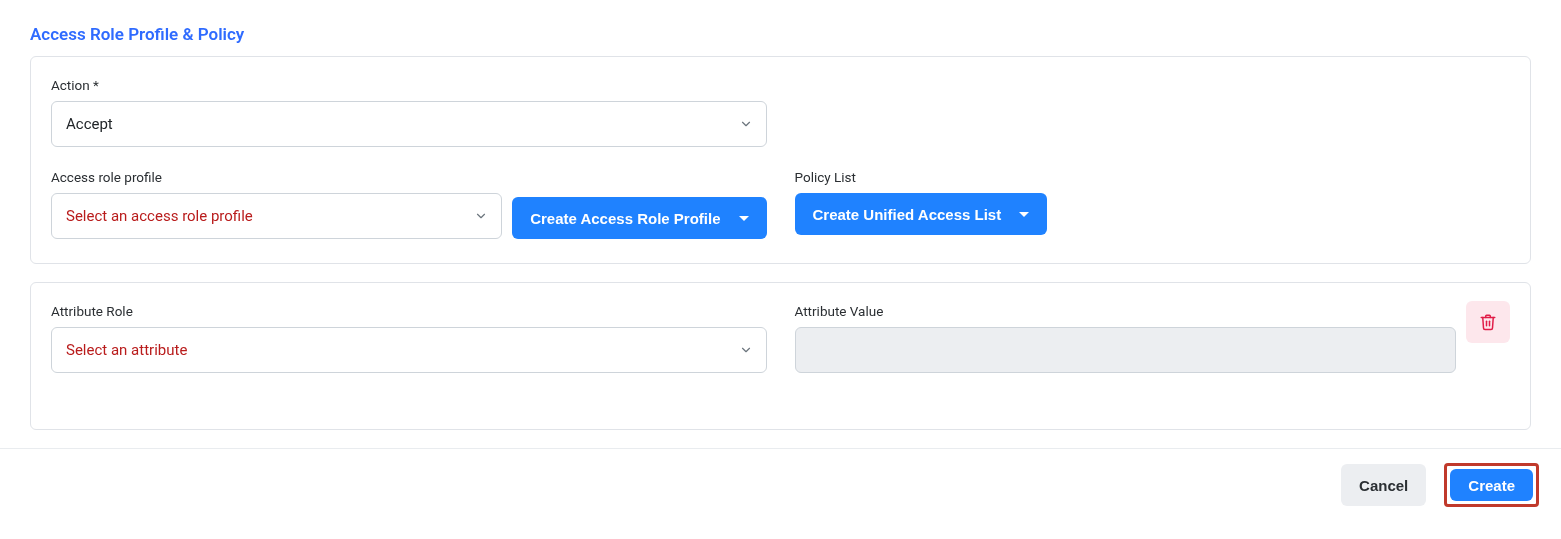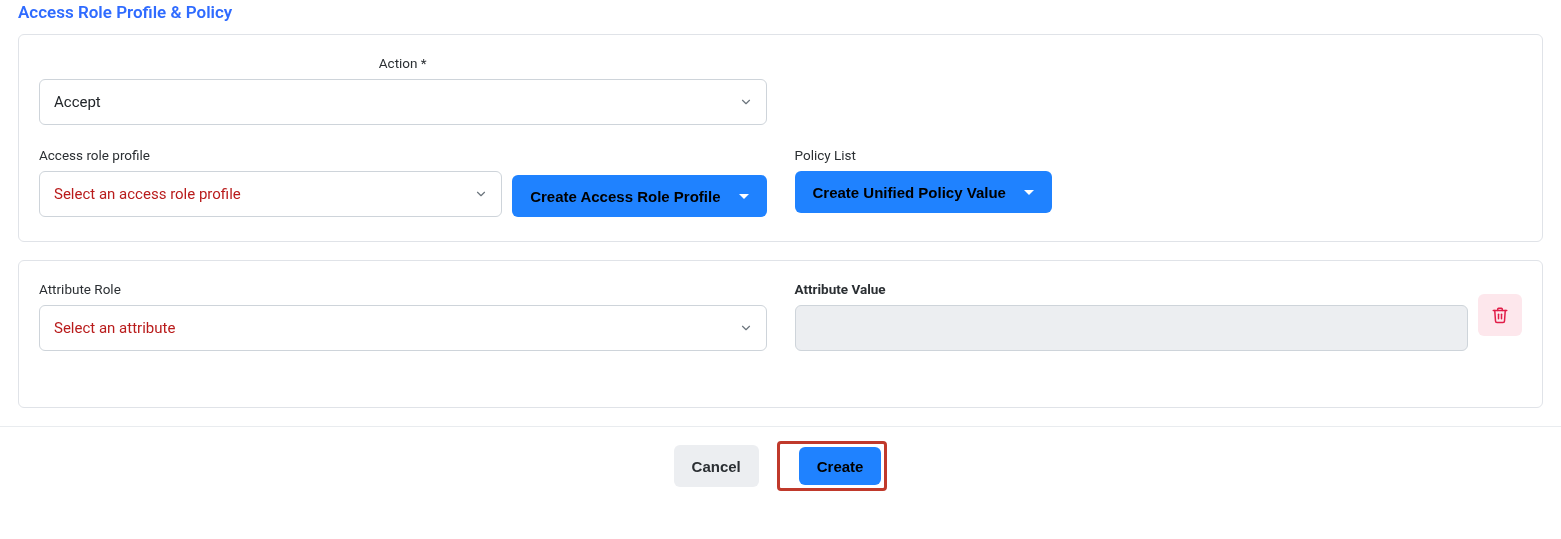--- a/index.html
+++ b/index.html
@@ -4,21 +4,21 @@
 <style>
   * { box-sizing: border-box; margin: 0; padding: 0; }
   body {
     font-family: -apple-system, BlinkMacSystemFont, "Segoe UI", Roboto, "Helvetica Neue", Arial, sans-serif;
     background: #fff;
     color: #212529;
     font-size: 14px;
     line-height: 1.5;
     width: 1561px;
   }
-  .container { padding: 0 18px; }
+  .container { padding: 0 30px; margin-top: 22px; }
   .section-title {
     color: #2f6bff;
     font-weight: 600;
     font-size: 17px;
     margin-bottom: 8px;
   }
   .panel {
     border: 1px solid #e0e3e8;
     border-radius: 6px;
     padding: 18px 20px 24px;
@@ -81,21 +81,21 @@
     font-size: 15px;
     font-weight: 600;
     cursor: pointer;
     display: inline-flex;
     align-items: center;
     gap: 6px;
     white-space: nowrap;
   }
   .btn-primary {
     background: #1f82ff;
-    color: #000000;
+    color: #ffffff;
     gap: 16px;
   }
   .btn-light {
     background: #eceef1;
     color: #2b2f33;
   }
   .btn-icon {
     width: 44px;
     height: 42px;
     display: inline-flex;
@@ -110,56 +110,55 @@
     border-left: 5px solid transparent;
     border-right: 5px solid transparent;
     border-top: 5px solid #fff;
     display: inline-block;
     margin-left: 2px;
   }
   .footer-bar {
     border-top: 1px solid #e9ecef;
     padding: 14px 22px;
     display: flex;
-    justify-content: center;
+    justify-content: flex-end;
     align-items: center;
     gap: 18px;
     margin-top: 6px;
   }
   .highlight-wrap {
     border: 3px solid #c0392b;
     border-radius: 4px;
     padding: 3px;
     display: inline-flex;
   }
   .btn-create {
-    height: 38px;
+    height: 32px;
     padding: 0 18px;
-    margin-left: 16px;
   }
   .attr-row {
     display: flex;
     gap: 28px;
     align-items: flex-end;
   }
   .attr-col-name { flex: 1; }
-  .attr-col-value { flex: 1; display: flex; align-items: center; gap: 10px; font-weight: bold; }
+  .attr-col-value { flex: 1; display: flex; align-items: flex-start; gap: 10px; }
   .attr-col-value .select-wrapper { flex: 1; }
   svg { display: block; }
 </style>
 </head>
 <body>
 
 <div class="container">
 
   <div class="section-title">Access Role Profile &amp; Policy</div>
   <div class="panel">
 
     <div class="row">
-      <div class="col" style="max-width:730px;text-align:center;">
+      <div class="col" style="max-width:730px;">
         <label class="field-label">Action *</label>
         <div class="select-wrapper">
           <div class="select">
             <span>Accept</span>
           </div>
           <span class="chevron">
             <svg width="14" height="14" viewBox="0 0 24 24" fill="none" stroke="currentColor" stroke-width="2" stroke-linecap="round" stroke-linejoin="round">
                 <polyline points="6 9 12 15 18 9"></polyline>
               </svg>
           </span>
@@ -186,21 +185,21 @@
             <span>Create Access Role Profile</span>
             <span class="caret-down"></span>
           </button>
         </div>
       </div>
 
       <div class="col">
         <label class="field-label">Policy List</label>
         <div class="field-row">
           <button class="btn btn-primary">
-            <span>Create Unified Policy Value</span>
+            <span>Create Unified Access List</span>
             <span class="caret-down"></span>
           </button>
         </div>
       </div>
     </div>
 
   </div>
 
   <div class="panel" style="padding-bottom:56px;">
 

